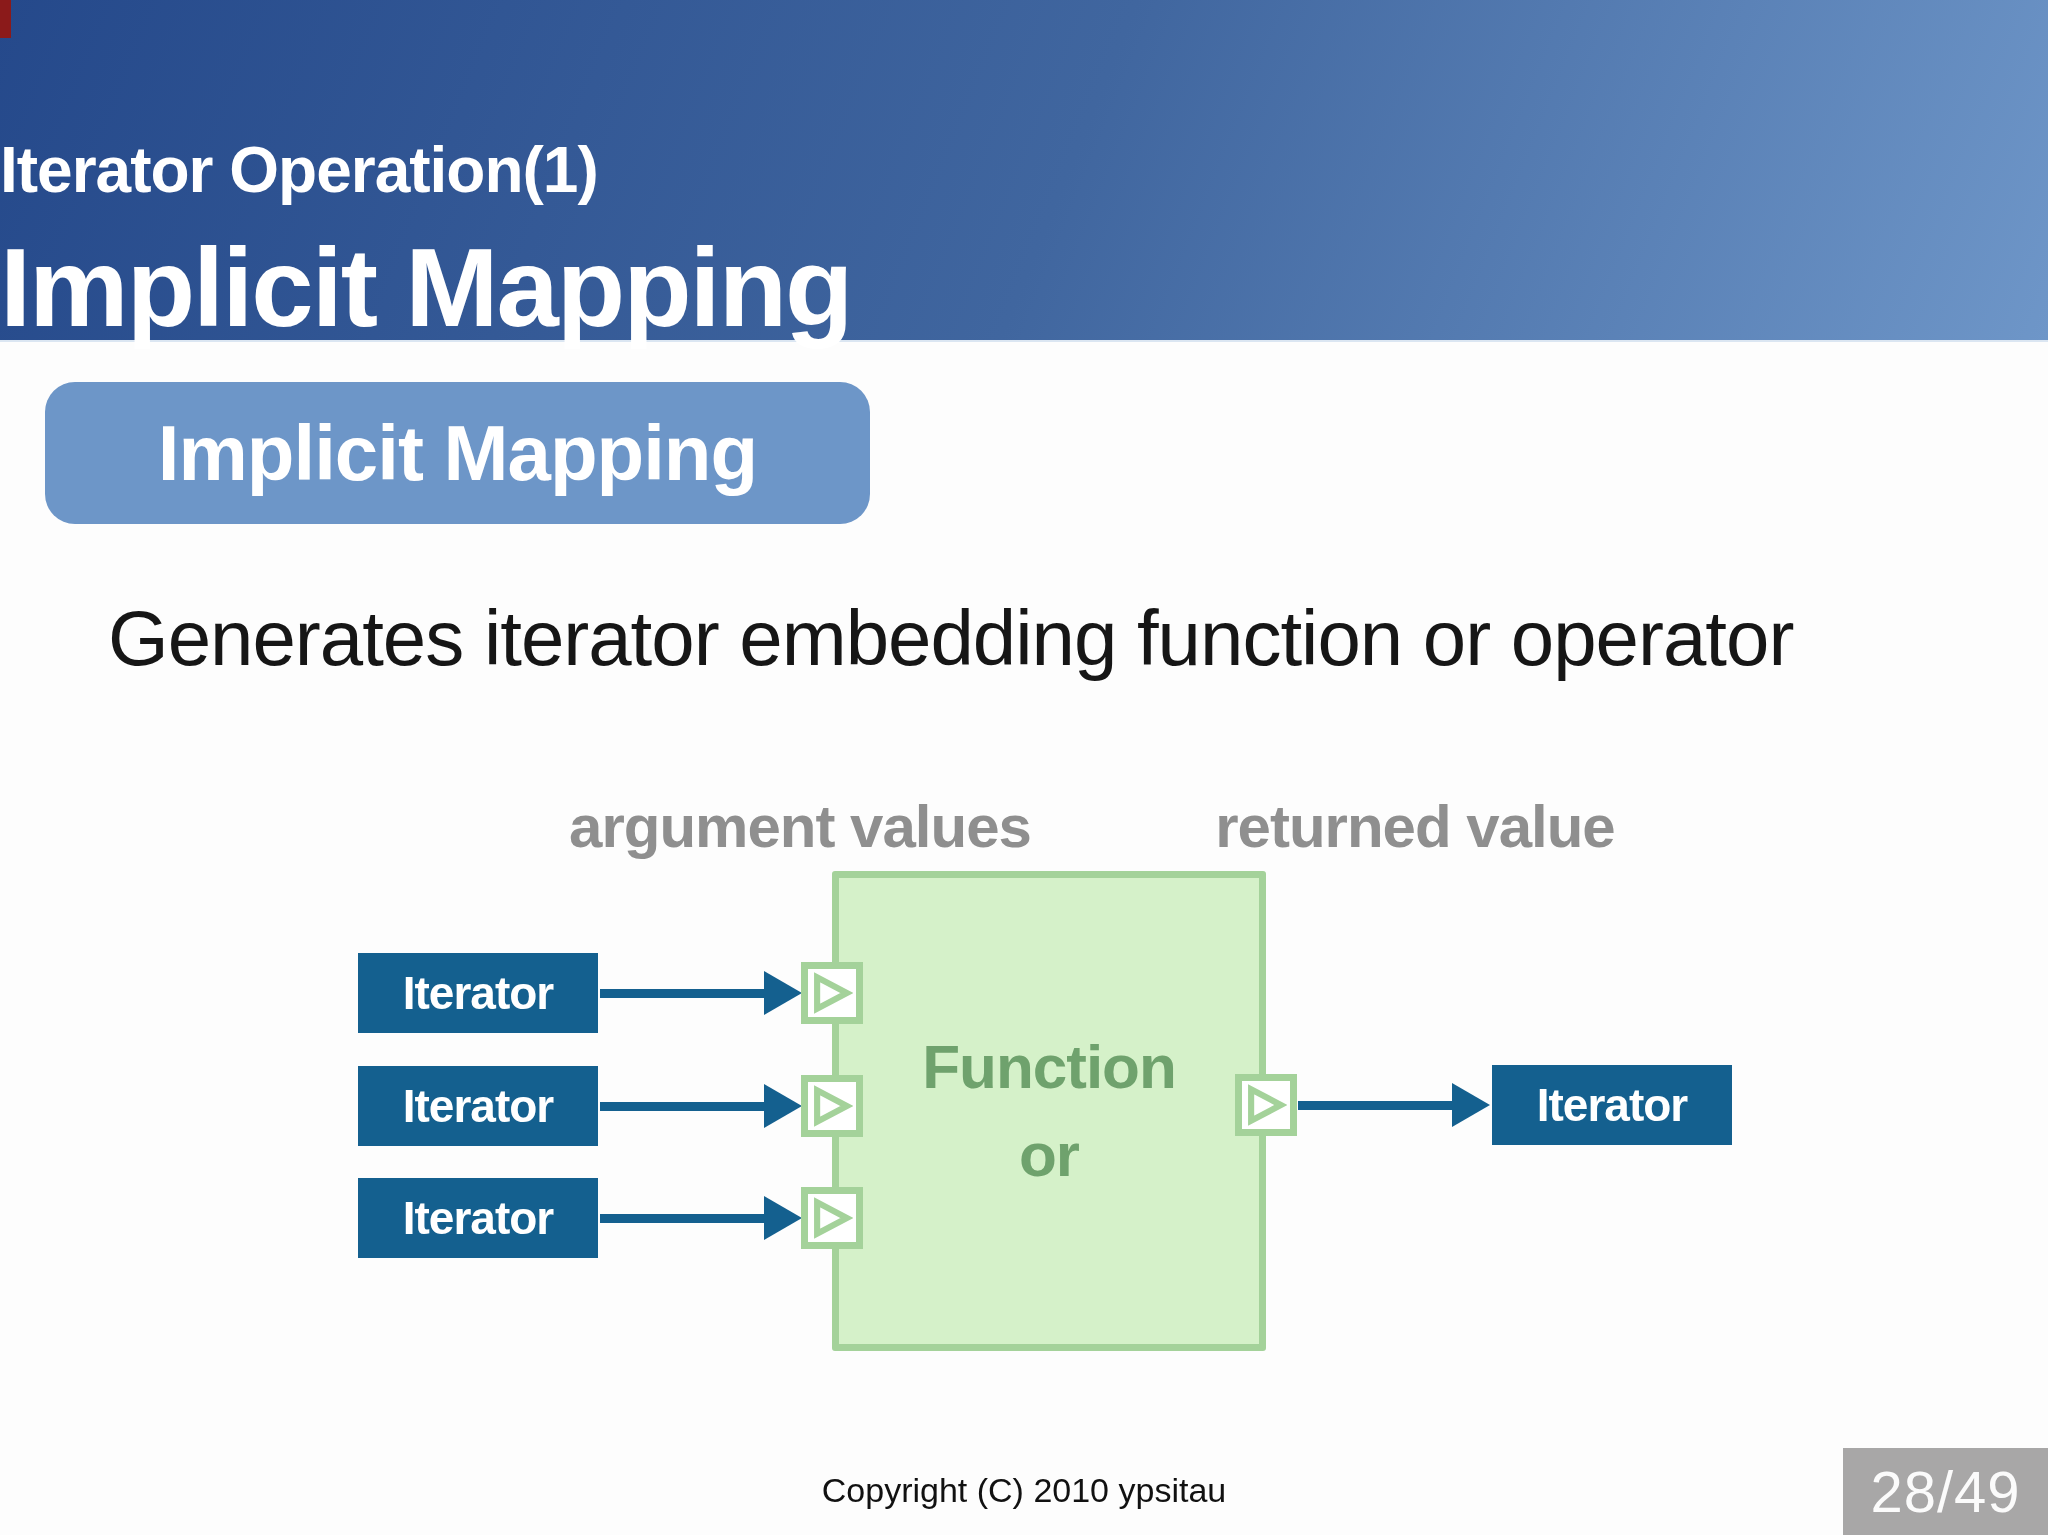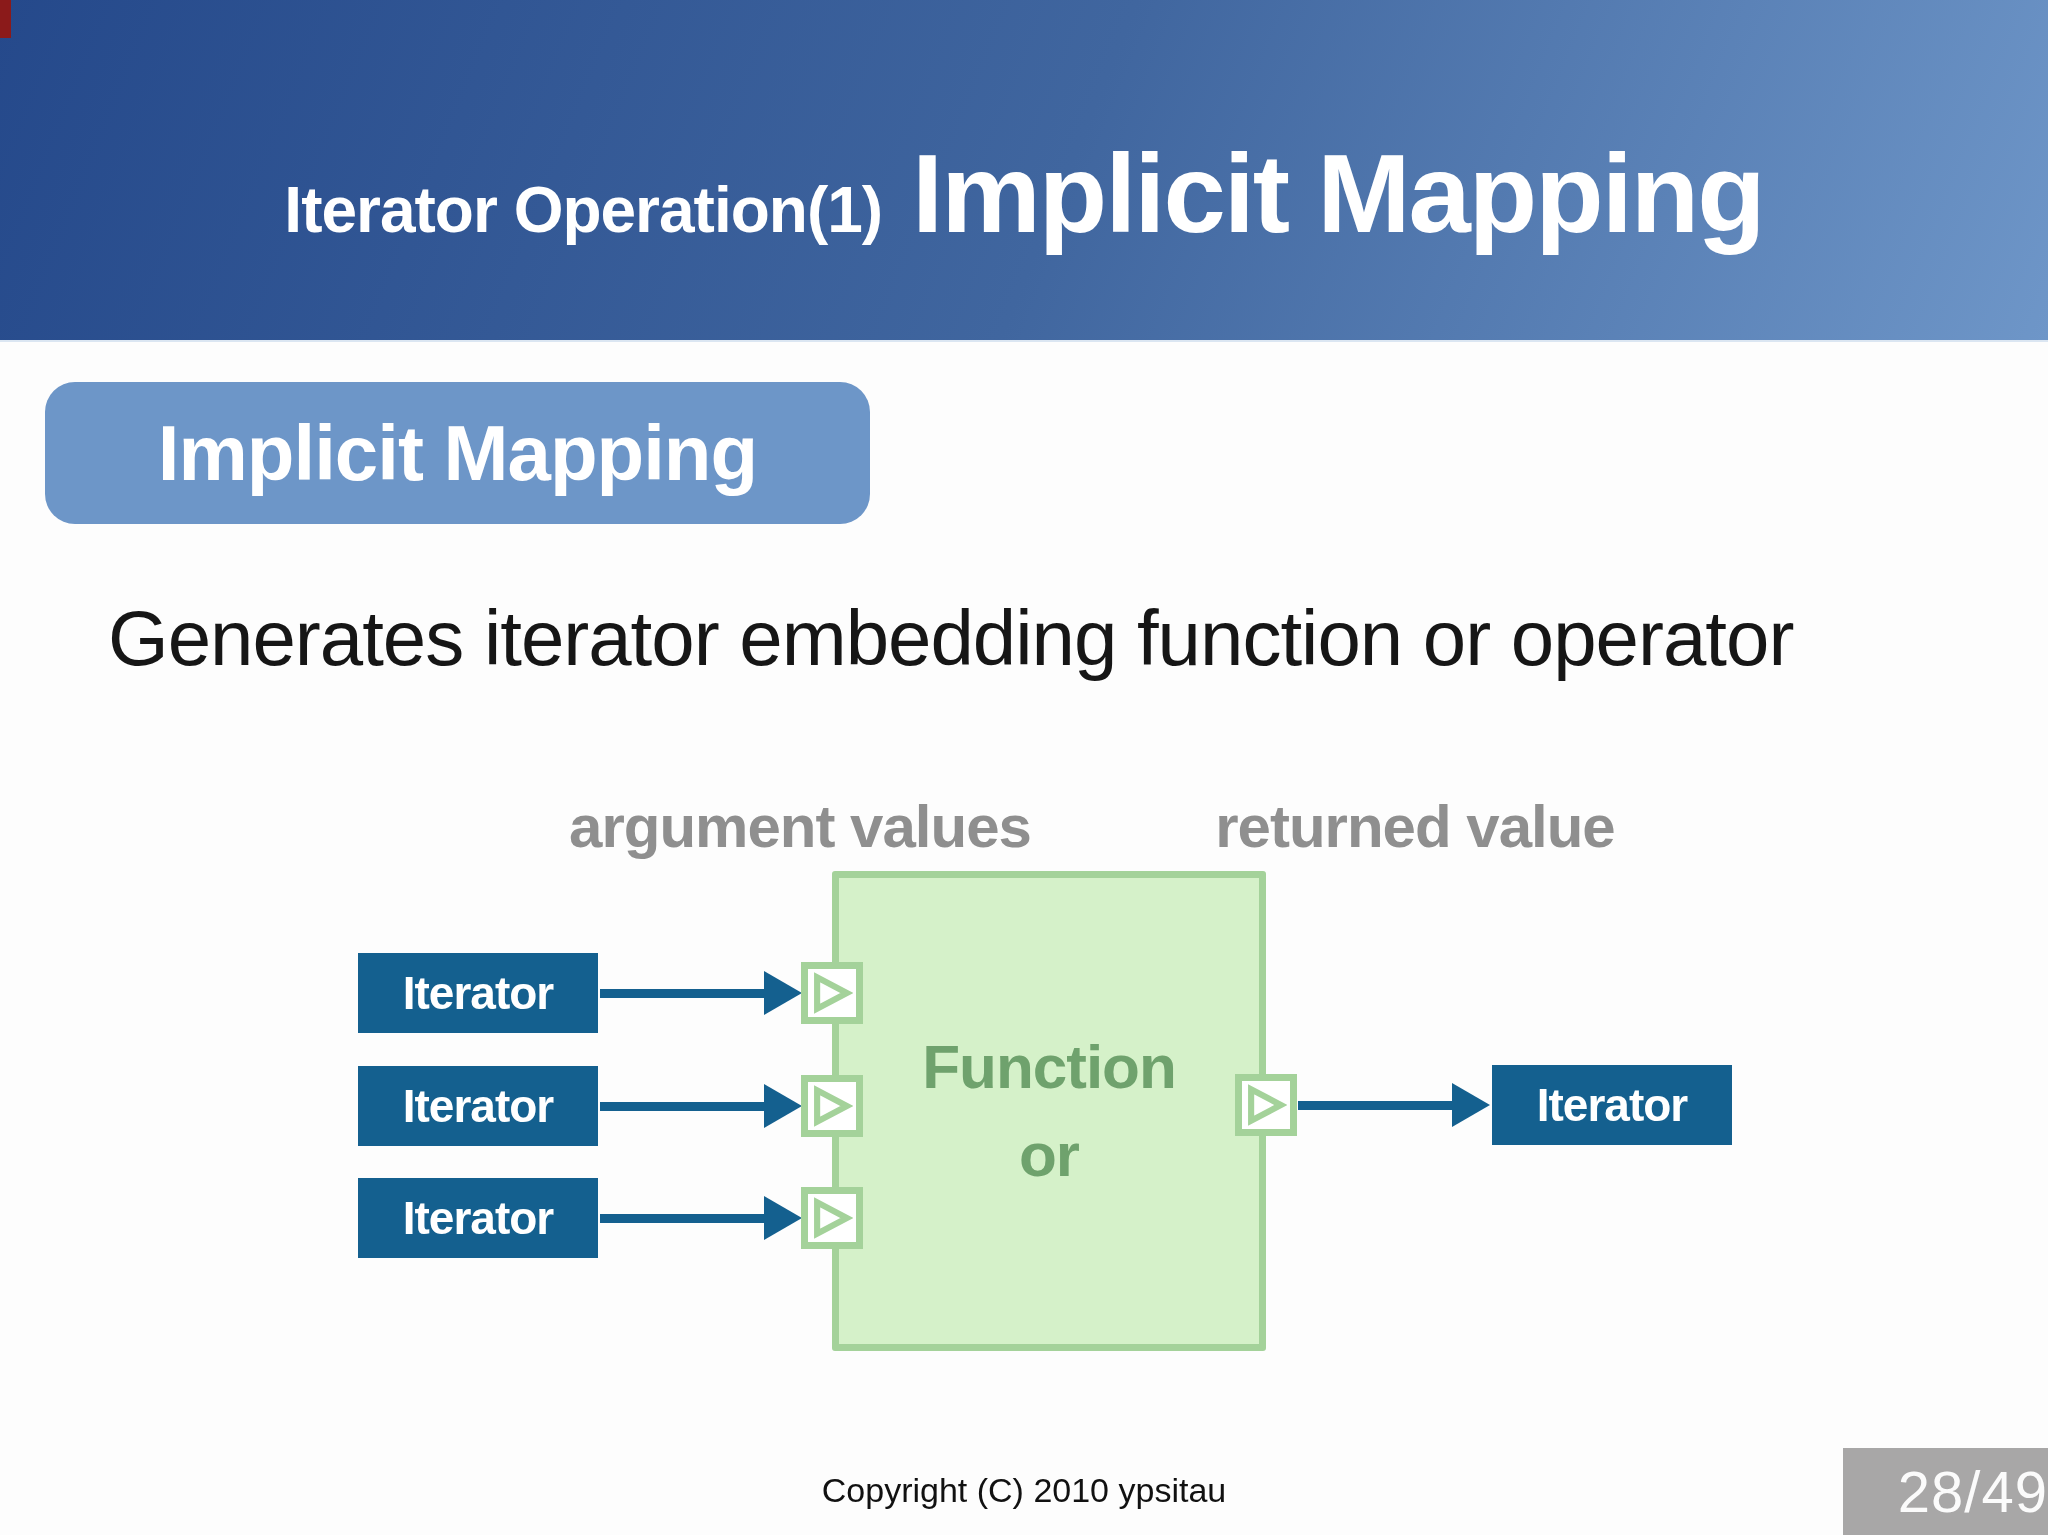--- a/index.html
+++ b/index.html
@@ -24,21 +24,21 @@
   
   .header{
     position:absolute;left:0;top:0;width:2048px;height:340px;
     background:linear-gradient(112deg,var(--header-gradient-start) 0%,var(--header-gradient-mid) 52%,var(--header-gradient-end) 100%);
     border-bottom:2px solid #dbe6f2;
   }
   .corner-mark{position:absolute;left:0;top:0;width:11px;height:38px;background:#8b1a1a;z-index:5;}
   .title-row{
     position:absolute;left:0;right:0;top:138px;
     display:flex;justify-content:center;align-items:baseline;gap:30px;
-    color:#ffffff;white-space:nowrap;
+    color:#ffffff;white-space:nowrap;flex-direction:column;
   }
   .title-small{font-size:64px;font-weight:bold;letter-spacing:-1px;line-height:1;}
   .title-large{font-size:112px;font-weight:bold;letter-spacing:-2px;line-height:1;}
   
   .badge{
     position:absolute;left:45px;top:382px;width:825px;height:142px;
     background:var(--badge-bg);border-radius:30px;
     display:flex;align-items:center;justify-content:center;
   }
   .badge span{color:#fff;font-size:78px;font-weight:bold;letter-spacing:-1px;}
@@ -92,21 +92,21 @@
   .port-in.r1{top:962px;} .port-in.r2{top:1075px;} .port-in.r3{top:1187px;}
   .port-out{left:1235px;top:1074px;}
   .port svg{display:block;}
   
   .copyright{
     position:absolute;left:50%;bottom:25px;transform:translateX(-50%);
     font-size:34px;color:#111111;white-space:nowrap;
   }
   .page-box{
     position:absolute;left:1843px;top:1448px;width:205px;height:87px;
-    background:var(--page-box-bg);display:flex;align-items:center;justify-content:flex-end;
+    background:var(--page-box-bg);display:flex;align-items:center;justify-content:center;
   }
   .page-box span{color:#fbfbfb;font-size:58px;font-weight:400;letter-spacing:1px;}
 </style>
 </head>
 <body>
 
 <div id="slide">
 
   <header class="header">
     <div class="title-row">

